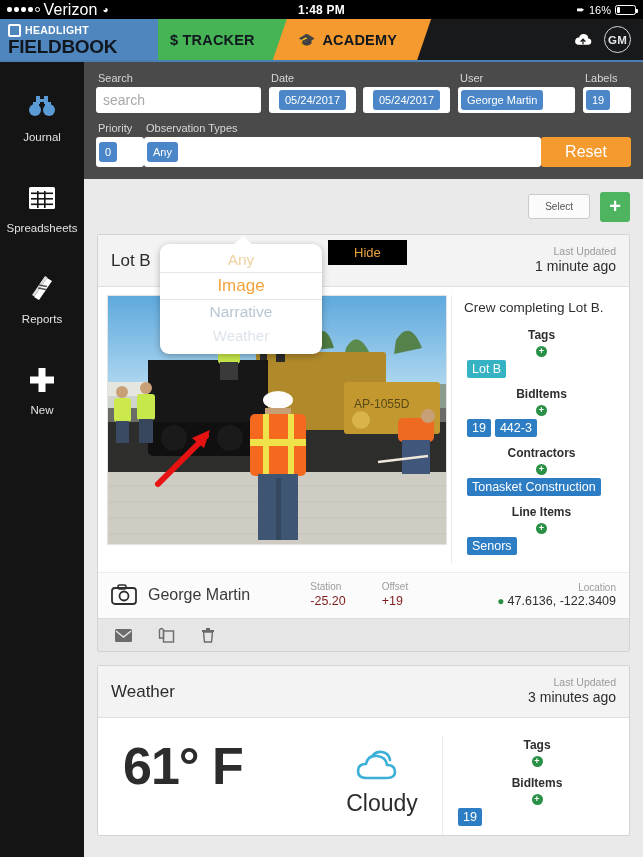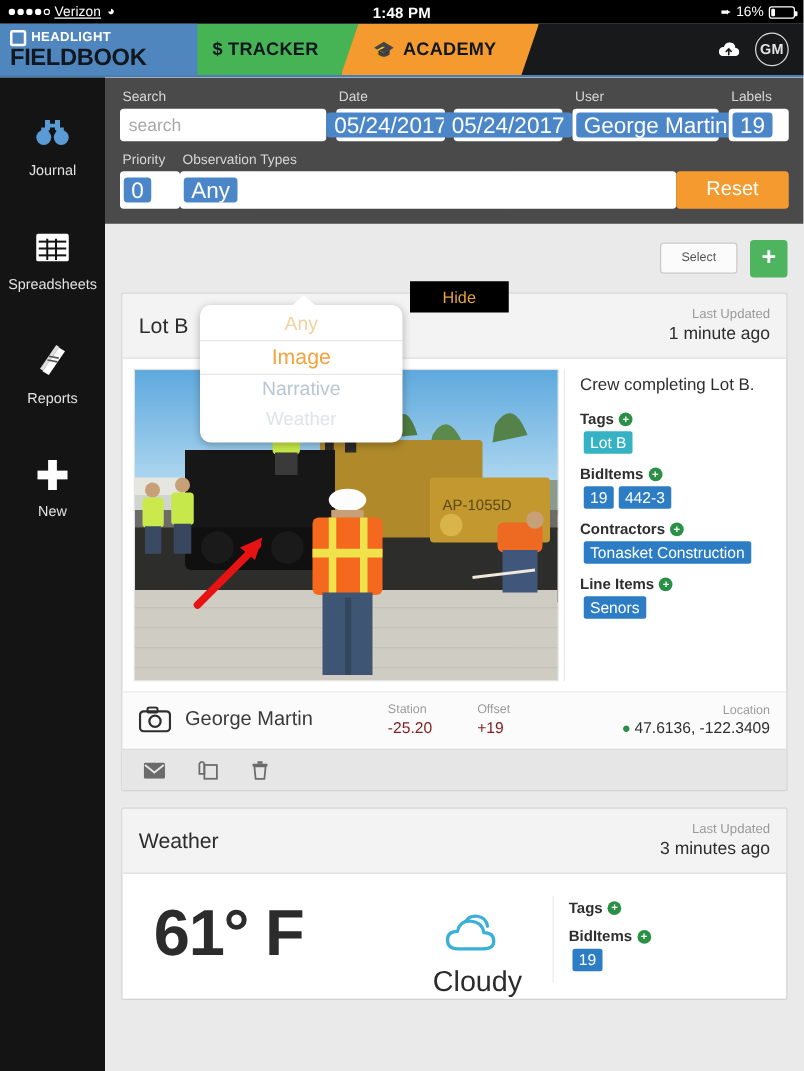--- a/index.html
+++ b/index.html
@@ -14,21 +14,21 @@
   
   .statusbar {
     height: 19px; background: #000; color: #fff;
     display: flex; align-items: center; position: relative;
     font-size: 11px; padding: 0 7px;
   }
   .sb-left { display: flex; align-items: center; gap: 4px; }
   .dots { display: flex; gap: 2.5px; align-items: center; }
   .dot { width: 4.5px; height: 4.5px; border-radius: 50%; background: #fff; }
   .dot.hollow { background: transparent; border: 1px solid #fff; box-sizing: border-box; }
-  .carrier { font-size: 11px; letter-spacing: .1px; text-decoration: underline; }
+  .carrier { font-size: 16px; letter-spacing: .1px; }
   .wifi { margin-left: 1px; font-size: 10px; }
   .sb-center {
     position: absolute; left: 0; right: 0; text-align: center;
     font-size: 12px; font-weight: bold; letter-spacing: .2px;
   }
   .sb-right {
     margin-left: auto; display: flex; align-items: center; gap: 4px;
     position: relative; z-index: 2; font-size: 11px;
   }
   .batt { width: 21px; height: 10px; border: 1px solid #fff; border-radius: 2.5px; position: relative; display:inline-block; }
@@ -85,21 +85,21 @@
   
   .filters { background: #4a4a4a; padding: 10px 12px 12px 12px; position: relative; z-index: 6; }
   .frow { display: flex; align-items: flex-end; gap: 8px; }
   .fgroup { display: flex; flex-direction: column; }
   .flabel { color: #d7d7d7; font-size: 11px; margin-bottom: 3px; padding-left: 2px; }
   .fbox {
     background: #fff; border-radius: 3px; height: 26px; display: flex;
     align-items: center; padding: 0 3px;
   }
   .pill {
-    background: #4a86c8; color: #fff; font-size: 18px; border-radius: 3px;
+    background: #4a86c8; color: #fff; font-size: 11px; border-radius: 3px;
     padding: 2px 6px; line-height: 16px; white-space: nowrap;
   }
   .searchbox { width: 165px; color: #a8a8a8; font-size: 14px; padding-left: 7px; }
   .datebox { width: 87px; justify-content: center; }
   .userbox { width: 117px; }
   .labelbox { width: 48px; }
   .frow2 { display: flex; align-items: flex-end; gap: 0; margin-top: 9px; }
   .prio-box { width: 48px; }
   .obs-box { flex: 1; }
   .reset-btn {
@@ -121,21 +121,21 @@
     border-left: 11px solid transparent; border-right: 11px solid transparent;
     border-bottom: 10px solid #fff; z-index: 21;
   }
   .pick-row { text-align: center; font-size: 15.5px; line-height: 24px; }
   .pick-row.faded-top { color: #f0d2a0; border-bottom: 1px solid #e6e6e6; }
   .pick-row.selected { color: #f2a33c; font-size: 17px; line-height: 26px; border-bottom: 1px solid #e6e6e6; }
   .pick-row.dim1 { color: #b9c6d3; font-size: 15.5px; }
   .pick-row.dim2 { color: #dde4ea; font-size: 15px; }
 
   .hide-btn {
-    position: absolute; left: 244px; top: 163px; z-index: 10;
+    position: absolute; left: 244px; top: 178px; z-index: 10;
     background: #000; color: #e8a33d; font-size: 13px;
     padding: 5px 26px; cursor: pointer;
   }
 
   
   .toolbar {
     height: 55px; display: flex; align-items: center; justify-content: flex-end;
     padding-right: 13px; gap: 10px; background: #eaeaea;
   }
   .select-btn {
@@ -166,21 +166,21 @@
   .card-body { display: flex; padding: 8px 10px 8px 9px; }
   .photo-wrap { width: 340px; flex: none; position: relative; }
   .photo {
     width: 340px; height: 250px; position: relative; overflow: hidden;
     border: 1px solid #e3e3e3; background: linear-gradient(#79b6e0 0%, #a9d3ee 38%, #b9bdbc 46%, #6e6f6c 58%, #c8c6bf 70%, #d6d4cd 100%);
   }
   .red-arrow { position: absolute; left: 44px; top: 122px; }
   .meta { flex: 1; padding-left: 12px; padding-top: 5px; border-left: 1px solid #ececec; margin-left: 4px; }
   .meta-desc { font-size: 13.5px; color: #2f2f2f; margin-bottom: 13px; }
   .meta-group { margin-bottom: 9px; }
-  .meta-label { font-size: 12px; font-weight: bold; color: #2f2f2f; display: flex; align-items: center; gap: 4px; margin-bottom: 3px; }
+  .meta-label { font-size: 12px; font-weight: bold; color: #2f2f2f; display: flex; align-items: center; gap: 4px; margin-bottom: 3px; flex-direction: column; }
   .plus-circle {
     width: 11px; height: 11px; border-radius: 50%; background: #2a9045; color: #fff;
     font-size: 9px; line-height: 11px; text-align: center; font-weight: bold; display:inline-block;
   }
   .chips { display: flex; flex-wrap: wrap; gap: 4px; padding-left: 3px; }
   .chip { font-size: 12.5px; color: #fff; border-radius: 2px; padding: 1px 5px; line-height: 16px; }
   .chip.teal { background: #35b3c4; }
   .chip.blue { background: #2d7dc4; }
 
   .card-foot {

